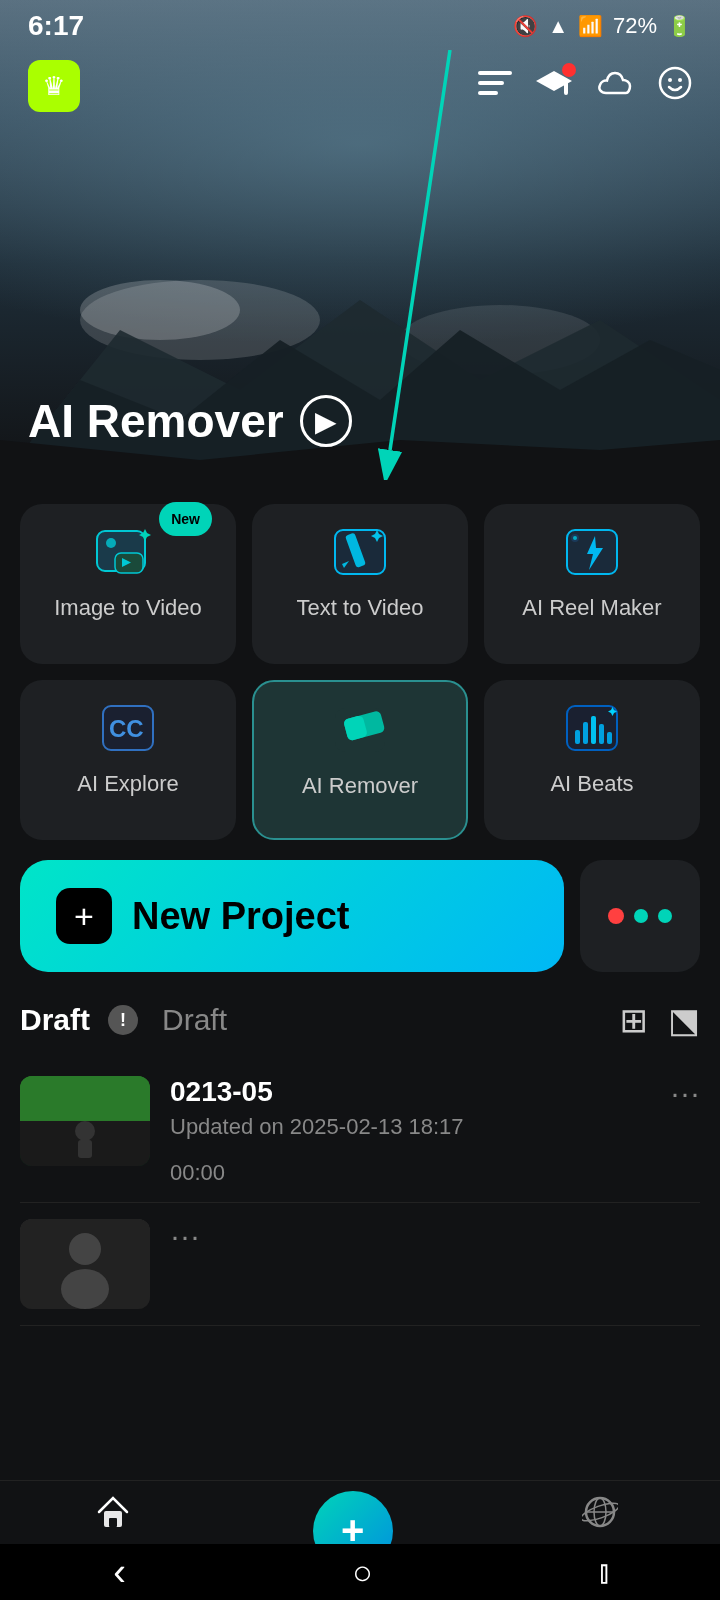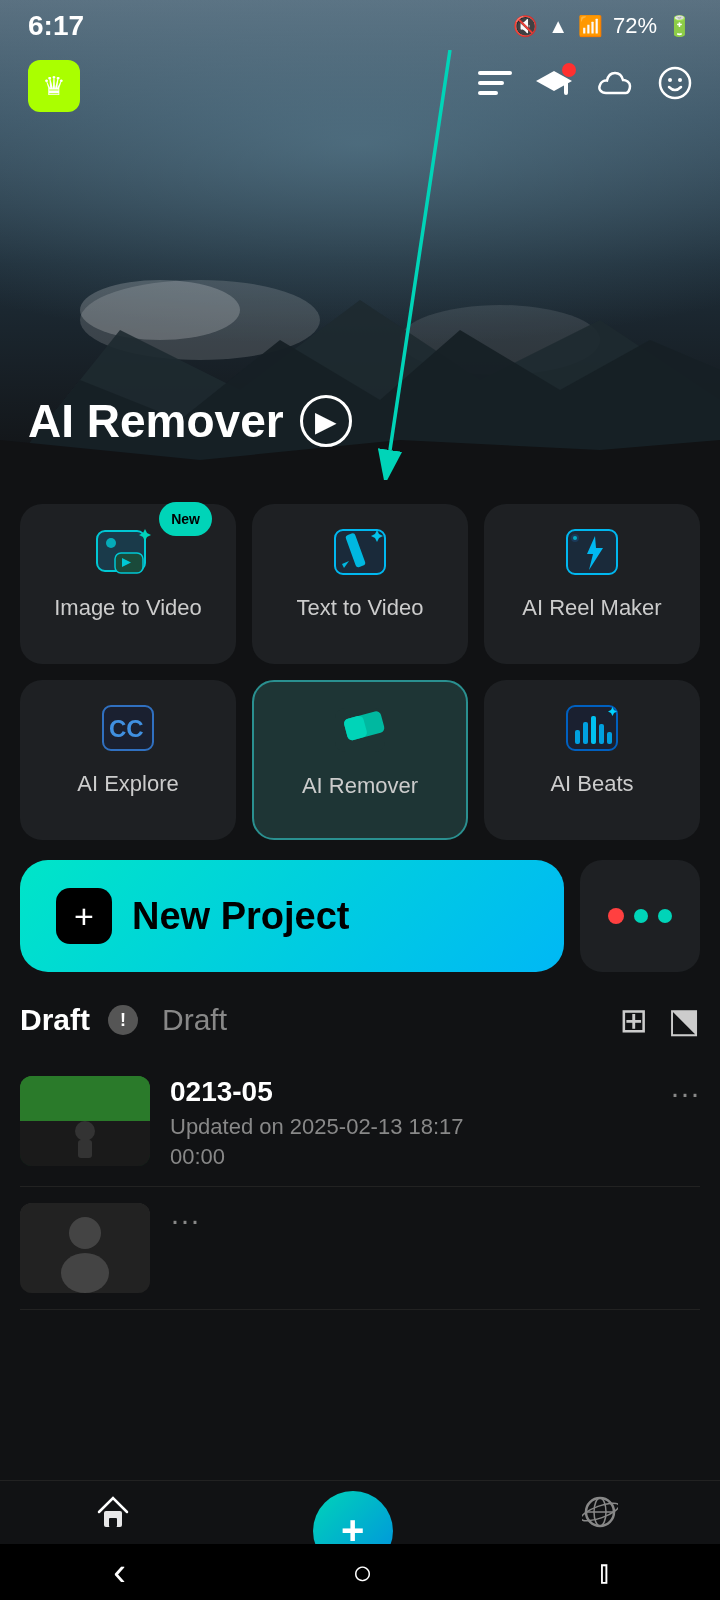--- a/index.html
+++ b/index.html
@@ -319,21 +319,21 @@
     }
     .draft-name {
       font-size: 28px;
       font-weight: 600;
       color: #fff;
       margin-bottom: 6px;
     }
     .draft-date {
       font-size: 22px;
       color: #888;
-      margin-bottom: 4px;
+      margin-bottom: 20px;
     }
     .draft-duration {
       font-size: 22px;
       color: #888;
     }
     .draft-more {
       font-size: 30px;
       color: #888;
     }
 

